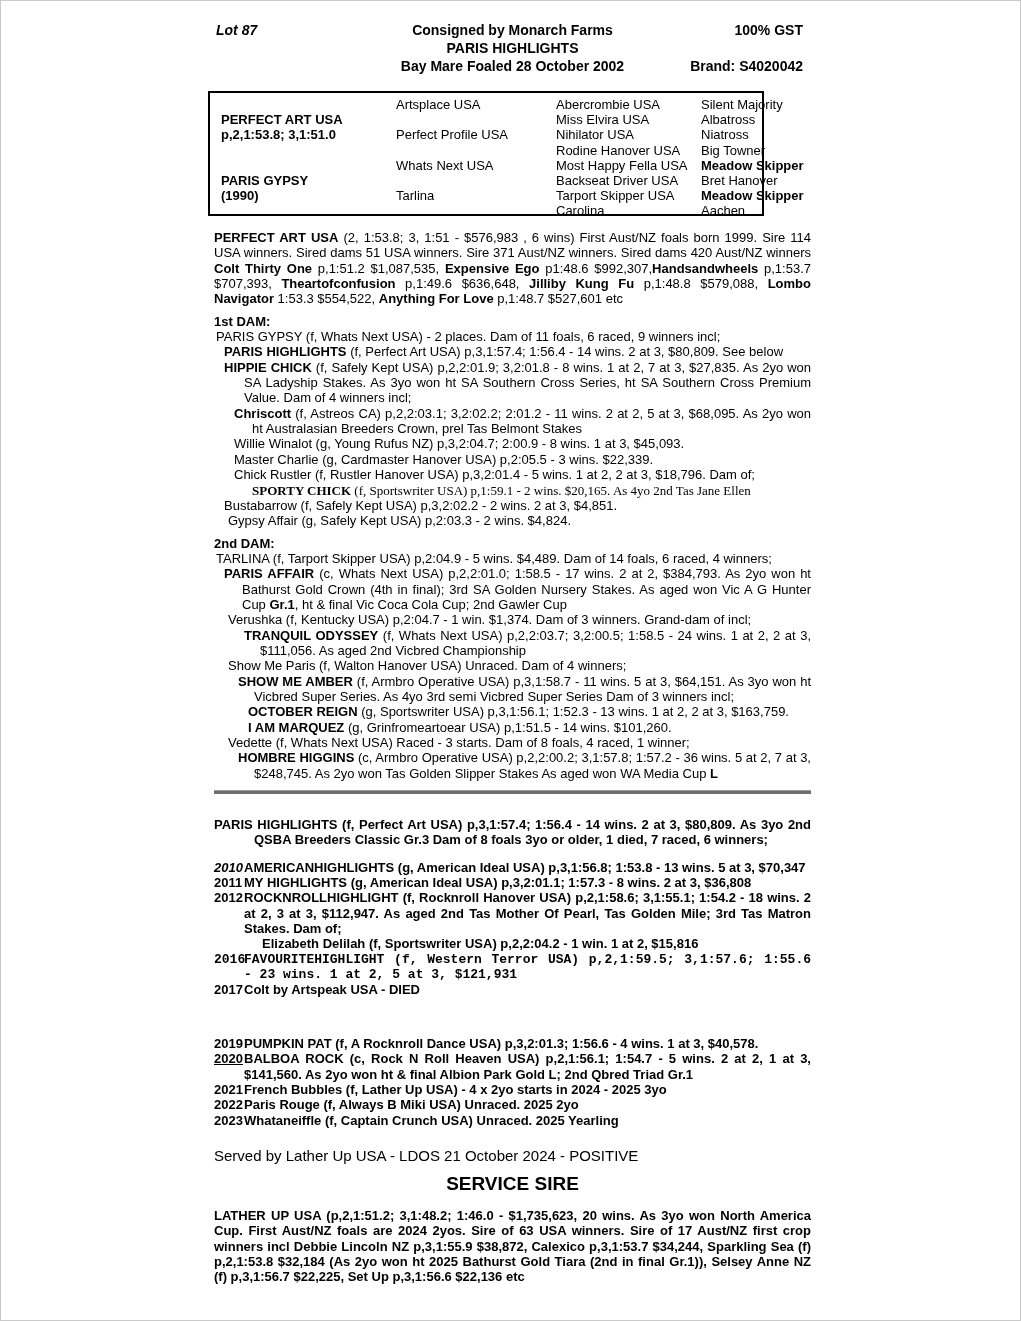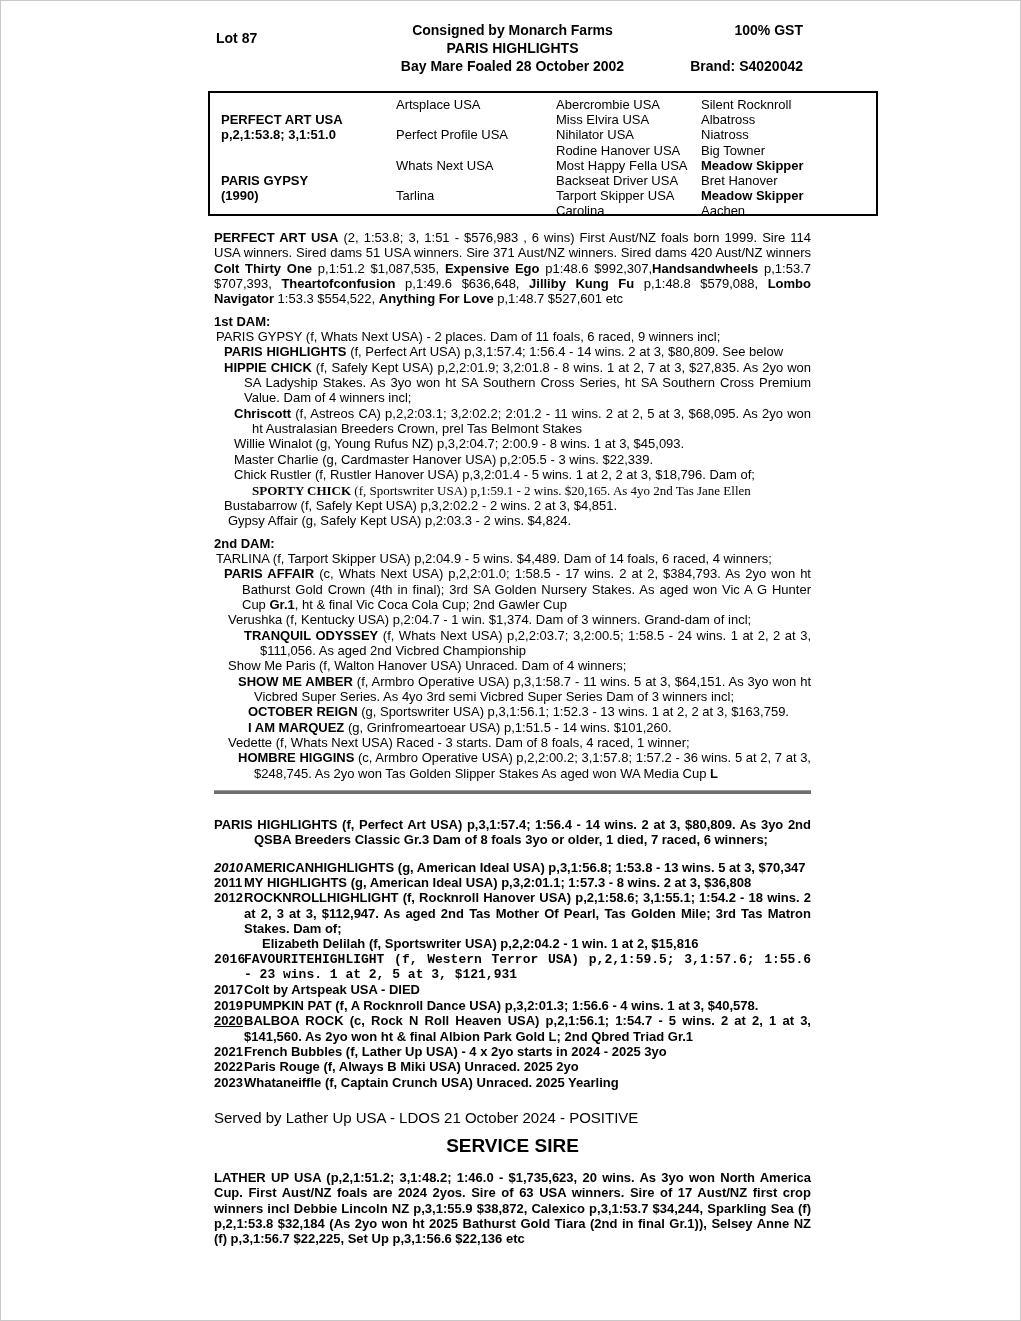--- a/index.html
+++ b/index.html
@@ -4,25 +4,25 @@
 <style>
   html,body { margin:0; padding:0; background:#ffffff; }
   .page {
     width:1021px; height:1321px; position:relative; background:#ffffff;
     font-family:"Liberation Sans", sans-serif; color:#000;
     border:1px solid #c9c9c9; box-sizing:border-box; overflow:hidden;
   }
   
   .header { position:absolute; left:213px; top:20px; width:597px; font-size:14px; font-weight:bold; }
   .h-row { position:relative; height:18px; line-height:18px; text-align:center; }
-  .h-left { position:absolute; left:2px; top:8px; }
+  .h-left { position:absolute; left:2px; top:0;font-style:italic; }
   .h-right { position:absolute; right:8px; top:0; }
   
   .ped-table {
-    position:absolute; left:207px; top:90px; width:670px; height:125px;
+    position:absolute; left:207px; top:90px; width:556px; height:125px;
     border:2px solid #000; box-sizing:border-box; padding-top:4px; font-size:13px;
   }
   .ped-row { display:grid; grid-template-columns:175px 160px 145px auto; height:15.2px; line-height:15.2px; padding-left:11px; white-space:nowrap; }
   .ped-row .c1 { font-weight:bold; }
   .ped-row .bold { font-weight:bold; }
   
   .body-content { position:absolute; left:213px; top:229px; width:597px; font-size:13px; line-height:15.35px; }
   .tblock { white-space:normal; }
   .tblock b { font-weight:bold; }
   .rule { height:3px; background:#6e6e6e; border-top:1px solid #9a9a9a; }
@@ -45,21 +45,21 @@
       <span>Bay Mare Foaled 28 October 2002</span>
       <span class="h-right">Brand: S4020042</span>
     </div>
   </div>
 
   <div class="ped-table">
     <div class="ped-row">
       <span class="c1"></span>
       <span>Artsplace USA</span>
       <span>Abercrombie USA</span>
-      <span>Silent Rocknroll</span>
+      <span>Silent Majority</span>
     </div>
     <div class="ped-row">
       <span class="c1">PERFECT ART USA</span>
       <span></span>
       <span>Miss Elvira USA</span>
       <span>Albatross</span>
     </div>
     <div class="ped-row">
       <span class="c1">p,2,1:53.8; 3,1:51.0</span>
       <span>Perfect Profile USA</span>
@@ -129,21 +129,21 @@
       <div style="height: 6px;"></div>
       <div style="height: 17px;"></div>
       <div class="tblock" style="padding-left: 40px; text-indent: -40px; text-align: justify;"><b>PARIS HIGHLIGHTS (f, Perfect Art USA) p,3,1:57.4; 1:56.4 - 14 wins. 2 at 3, $80,809. As 3yo 2nd QSBA Breeders Classic Gr.3 Dam of 8 foals 3yo or older, 1 died, 7 raced, 6 winners;</b></div>
       <div style="height: 12px;"></div>
       <div class="tblock" style="padding-left: 30px; text-indent: -30px; text-align: justify;"><b style="display: inline-block; width: 30px; text-indent: 0px; font-style: italic;">2010</b><b>AMERICANHIGHLIGHTS (g, American Ideal USA) p,3,1:56.8; 1:53.8 - 13 wins. 5 at 3, $70,347</b></div>
       <div class="tblock" style="padding-left: 30px; text-indent: -30px; text-align: justify;"><b style="display: inline-block; width: 30px; text-indent: 0px;">2011</b><b>MY HIGHLIGHTS (g, American Ideal USA) p,3,2:01.1; 1:57.3 - 8 wins. 2 at 3, $36,808</b></div>
       <div class="tblock" style="padding-left: 30px; text-indent: -30px; text-align: justify;"><b style="display: inline-block; width: 30px; text-indent: 0px;">2012</b><b>ROCKNROLLHIGHLIGHT (f, Rocknroll Hanover USA) p,2,1:58.6; 3,1:55.1; 1:54.2 - 18 wins. 2 at 2, 3 at 3, $112,947. As aged 2nd Tas Mother Of Pearl, Tas Golden Mile; 3rd Tas Matron Stakes. Dam of;</b></div>
       <div class="tblock" style="padding-left: 64px; text-indent: -16px;"><b>Elizabeth Delilah (f, Sportswriter USA) p,2,2:04.2 - 1 win. 1 at 2, $15,816</b></div>
       <div class="tblock" style="padding-left: 30px; text-indent: -30px; text-align: justify; font-family: Liberation Mono, monospace;"><b style="display: inline-block; width: 30px; text-indent: 0px;">2016</b><b>FAVOURITEHIGHLIGHT (f, Western Terror USA) p,2,1:59.5; 3,1:57.6; 1:55.6 - 23 wins. 1 at 2, 5 at 3, $121,931</b></div>
       <div class="tblock" style="padding-left: 30px; text-indent: -30px;"><b style="display: inline-block; width: 30px; text-indent: 0px;">2017</b><b>Colt by Artspeak USA - DIED</b></div>
-      <div class="tblock" style="padding-left: 30px; text-indent: -30px;"><b style="display: inline-block; width: 30px; text-indent: 0px;">2019</b><b>PUMPKIN PAT (f, A Rocknroll Dance USA) p,3,2:01.3; 1:56.6 - 4 wins. 1 at 3, $40,578.</b></div>
+      <div class="tblock" style="padding-left: 30px; text-indent: -30px; margin-top: 38px;"><b style="display: inline-block; width: 30px; text-indent: 0px;">2019</b><b>PUMPKIN PAT (f, A Rocknroll Dance USA) p,3,2:01.3; 1:56.6 - 4 wins. 1 at 3, $40,578.</b></div>
       <div class="tblock" style="padding-left: 30px; text-indent: -30px; text-align: justify;"><b style="display: inline-block; width: 30px; text-indent: 0px; text-decoration: underline;">2020</b><b>BALBOA ROCK (c, Rock N Roll Heaven USA) p,2,1:56.1; 1:54.7 - 5 wins. 2 at 2, 1 at 3, $141,560. As 2yo won ht &amp; final Albion Park Gold L; 2nd Qbred Triad Gr.1</b></div>
       <div class="tblock" style="padding-left: 30px; text-indent: -30px;"><b style="display: inline-block; width: 30px; text-indent: 0px;">2021</b><b>French Bubbles (f, Lather Up USA) - 4 x 2yo starts in 2024 - 2025 3yo</b></div>
       <div class="tblock" style="padding-left: 30px; text-indent: -30px;"><b style="display: inline-block; width: 30px; text-indent: 0px;">2022</b><b>Paris Rouge (f, Always B Miki USA) Unraced. 2025 2yo</b></div>
       <div class="tblock" style="padding-left: 30px; text-indent: -30px;"><b style="display: inline-block; width: 30px; text-indent: 0px;">2023</b><b>Whataneiffle (f, Captain Crunch USA) Unraced. 2025 Yearling</b></div>
       <div style="height: 18px;"></div>
       <div class="tblock" style="font-size: 15px; line-height: 19px;"><span>Served by Lather Up USA - LDOS 21 October 2024 - POSITIVE</span></div>
       <div style="height: 7px;"></div>
       <div class="tblock" style="text-align: center; font-size: 19px; line-height: 24px;"><b>SERVICE SIRE</b></div>
       <div style="height: 12px;"></div>
       <div class="tblock" style="text-align: justify;"><b>LATHER UP USA (p,2,1:51.2; 3,1:48.2; 1:46.0 - $1,735,623, 20 wins. As 3yo won North America Cup. First Aust/NZ foals are 2024 2yos. Sire of 63 USA winners. Sire of 17 Aust/NZ first crop winners incl Debbie Lincoln NZ p,3,1:55.9 $38,872, Calexico p,3,1:53.7 $34,244, Sparkling Sea (f) p,2,1:53.8 $32,184 (As 2yo won ht 2025 Bathurst Gold Tiara (2nd in final Gr.1)), Selsey Anne NZ (f) p,3,1:56.7 $22,225, Set Up p,3,1:56.6 $22,136 etc</b></div>

